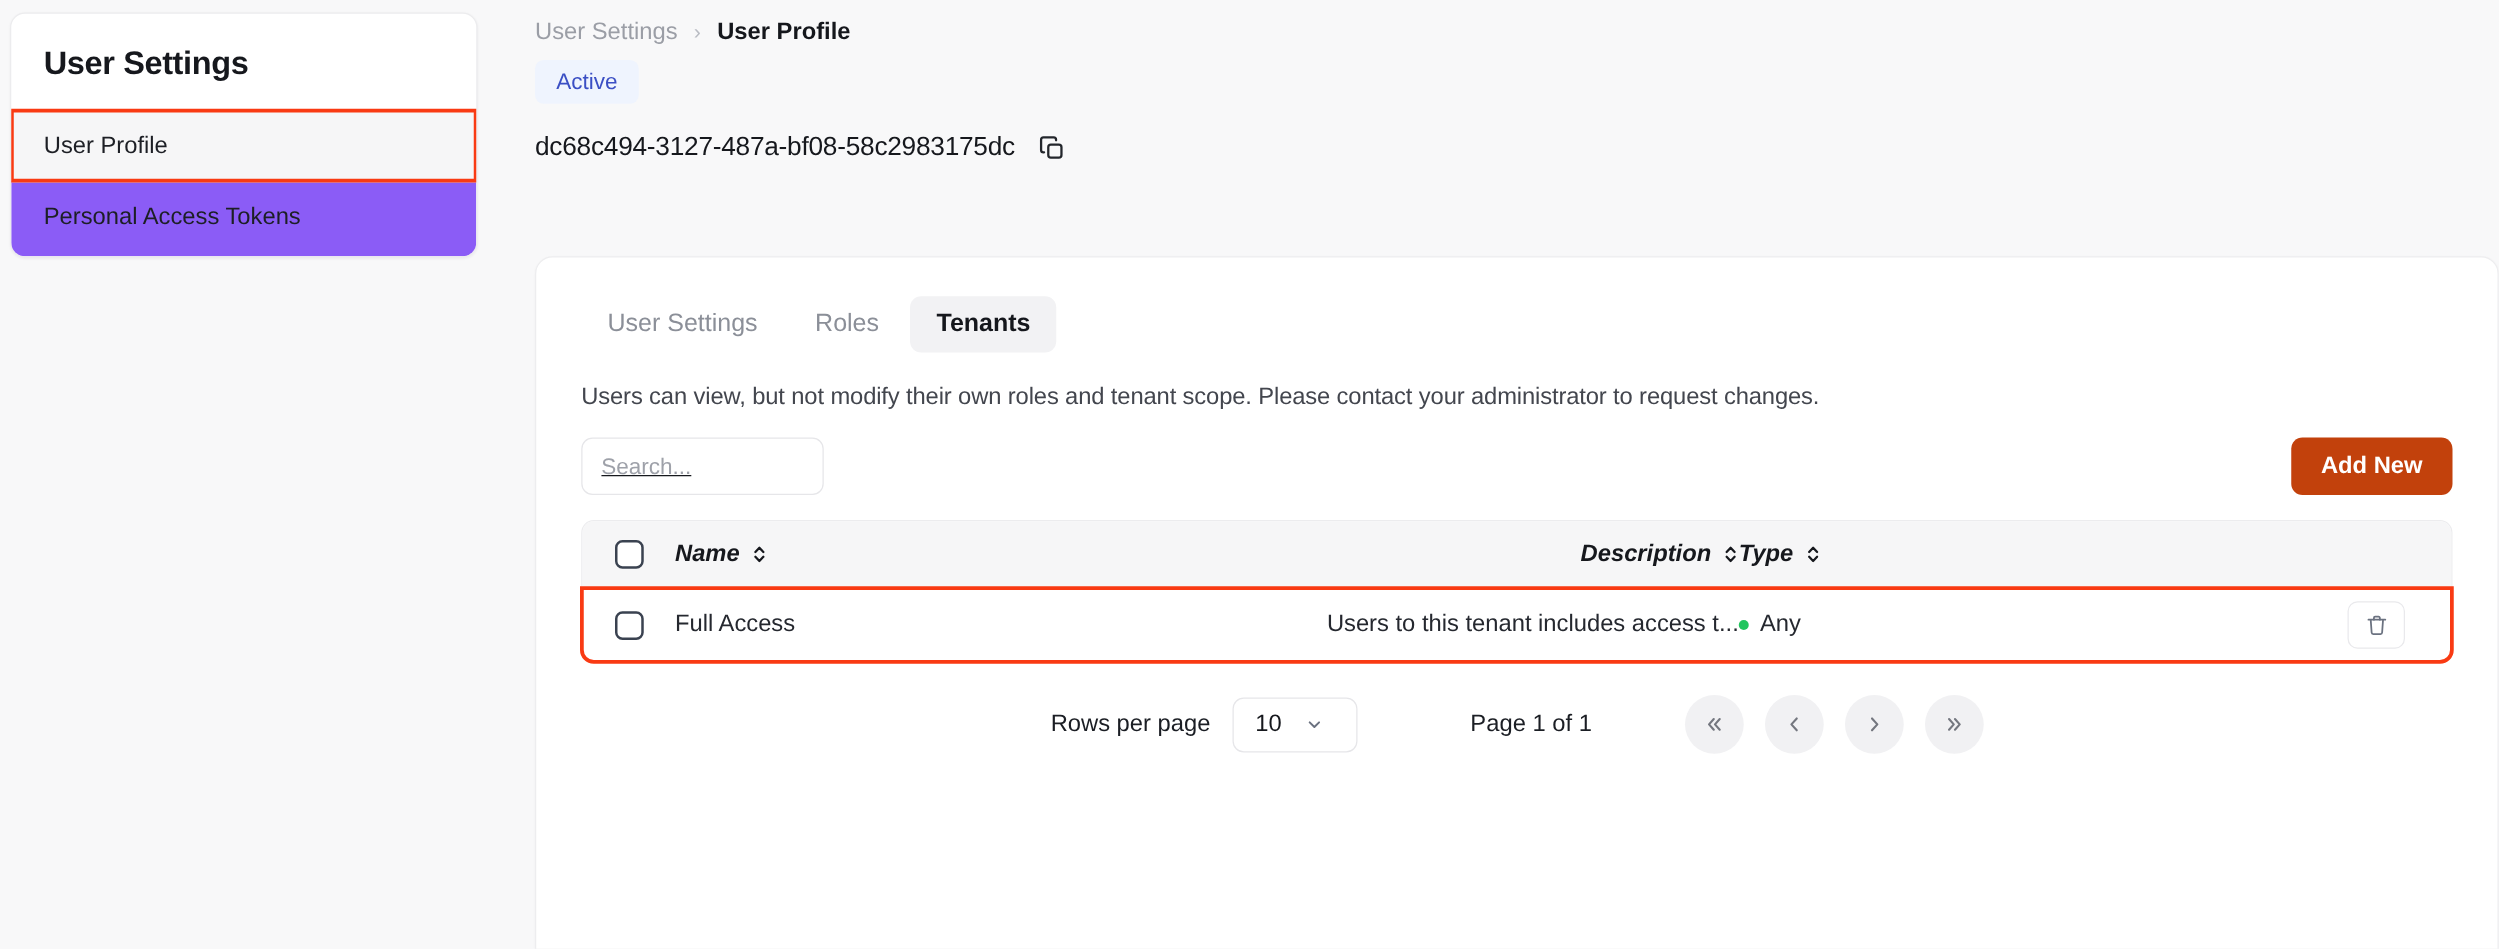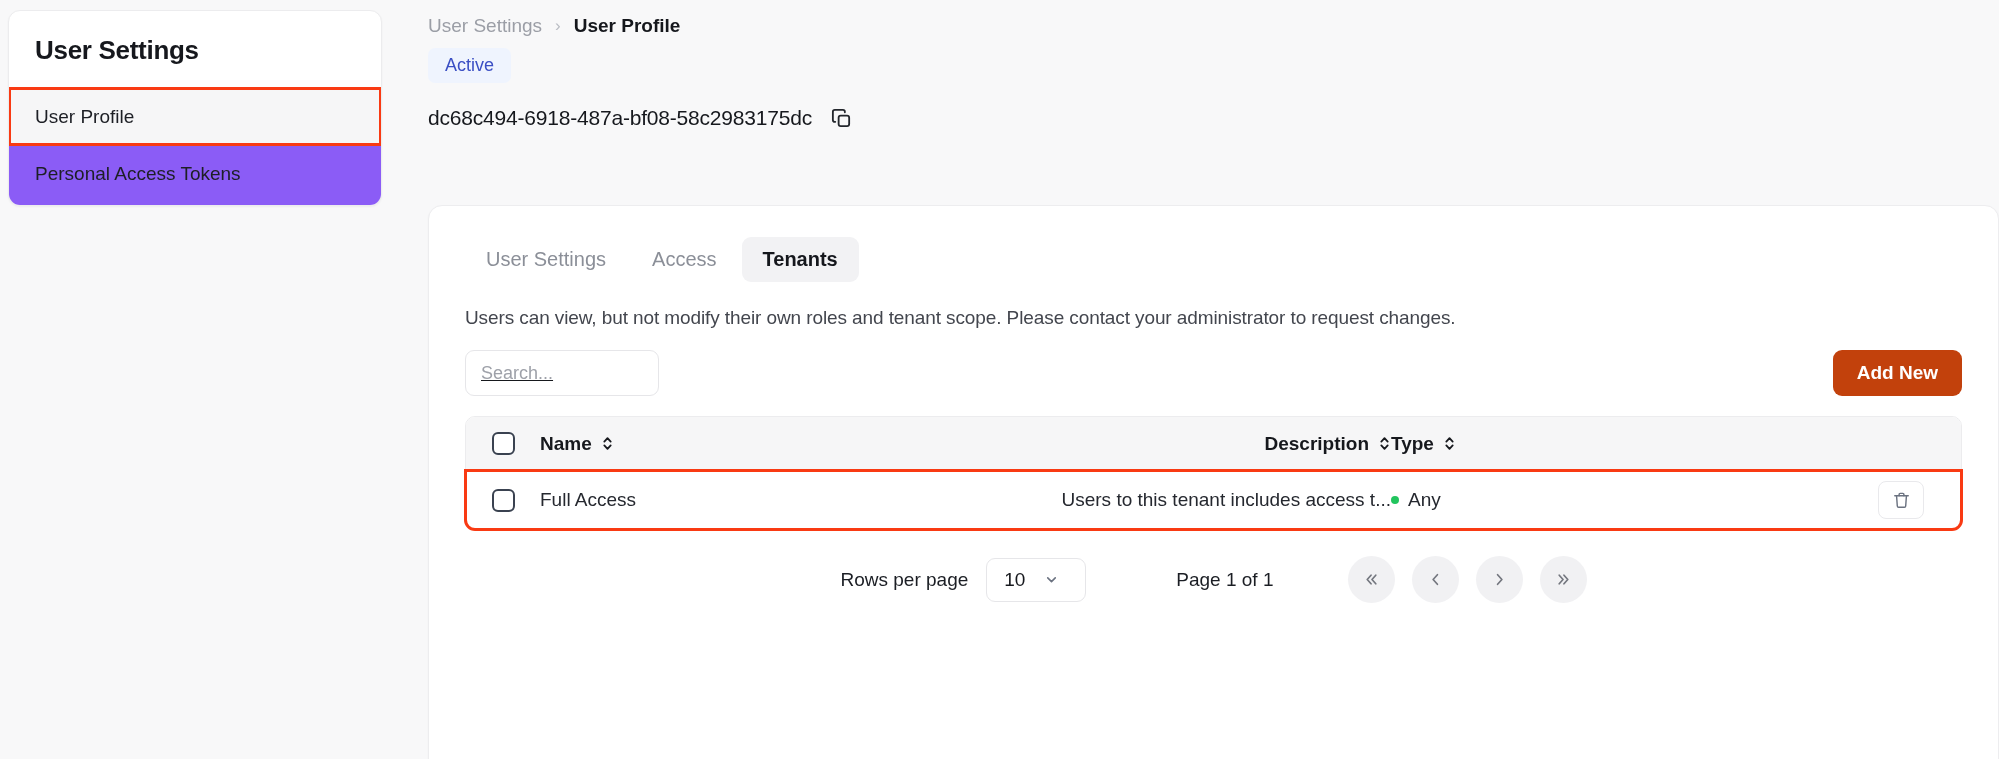--- a/index.html
+++ b/index.html
@@ -174,20 +174,21 @@
     position: relative;
   }
   .t-head {
     display: flex;
     align-items: center;
     background: #f6f6f7;
     height: 54px;
     border-top-left-radius: 9px;
     border-top-right-radius: 9px;
     border-bottom: 1px solid #ececee;
+    font-style: italic;
   }
   .t-row {
     display: flex;
     align-items: center;
     height: 58px;
     background: #fff;
     border-bottom-left-radius: 9px;
     border-bottom-right-radius: 9px;
     position: relative;
   }
@@ -286,37 +287,37 @@
     <span class="crumb-muted">User Settings</span>
     <span class="crumb-sep">›</span>
     <span class="crumb-current">User Profile</span>
   </div>
 
   <div>
     <span id="status-badge">Active</span>
   </div>
 
   <div id="uuid-row">
-    <span class="uuid-text">dc68c494-6918-487a-bf08-58c2983175dc</span>
+    <span class="uuid-text">dc68c494-3127-487a-bf08-58c2983175dc</span>
     <span class="copy-btn">
       <svg width="23" height="23" viewBox="0 0 24 24" fill="none" stroke="#23262c" stroke-width="1.9" stroke-linecap="round" stroke-linejoin="round">
         <rect x="9" y="9" width="11" height="11" rx="2.2"></rect>
         <path d="M5.5 15.5h-.5A2 2 0 0 1 3 13.5V5A2 2 0 0 1 5 3h8.5A2 2 0 0 1 15.5 5v.5"></path>
       </svg>
     </span>
   </div>
 
   <div id="content-card">
 
     <div id="tabs">
       <div class="tab">
         <span>User Settings</span>
       </div>
       <div class="tab">
-        <span>Access</span>
+        <span>Roles</span>
       </div>
       <div class="tab active">
         <span>Tenants</span>
       </div>
     </div>
 
     <div id="table-description">Users can view, but not modify their own roles and tenant scope. Please contact your administrator to request changes.</div>
 
     <div id="toolbar">
       <input id="search-input" type="text" placeholder="Search..." style="">

